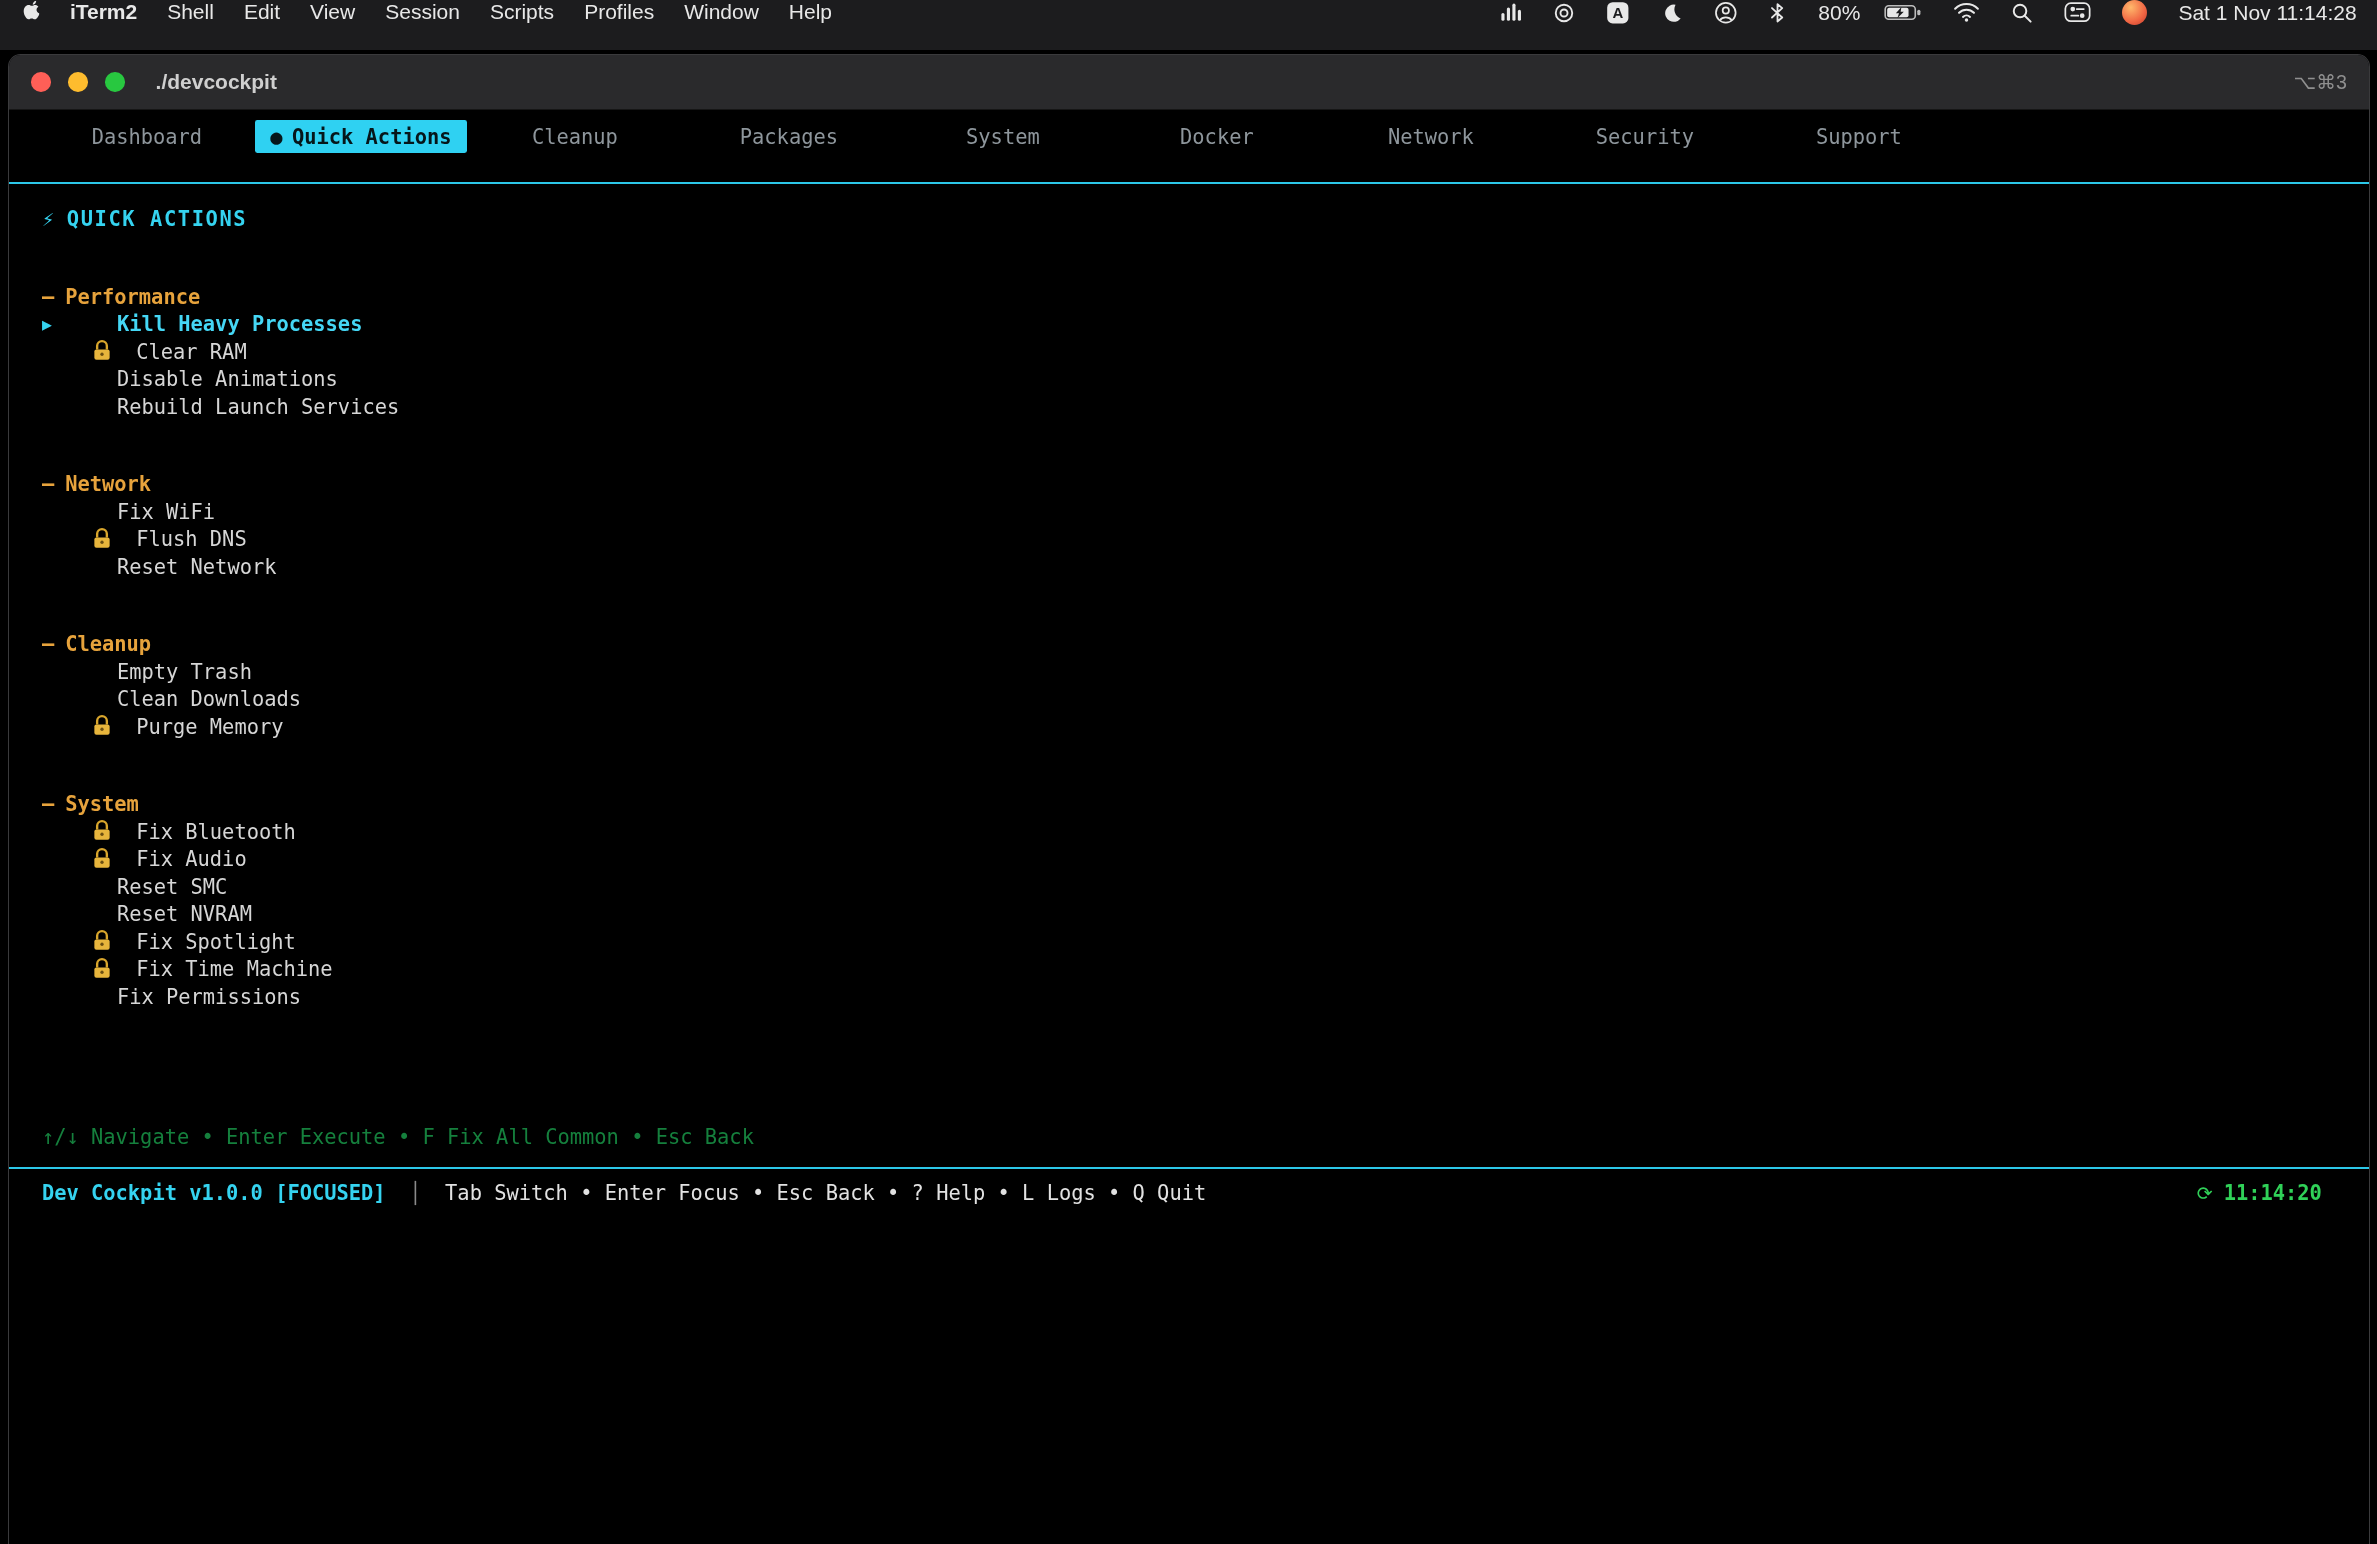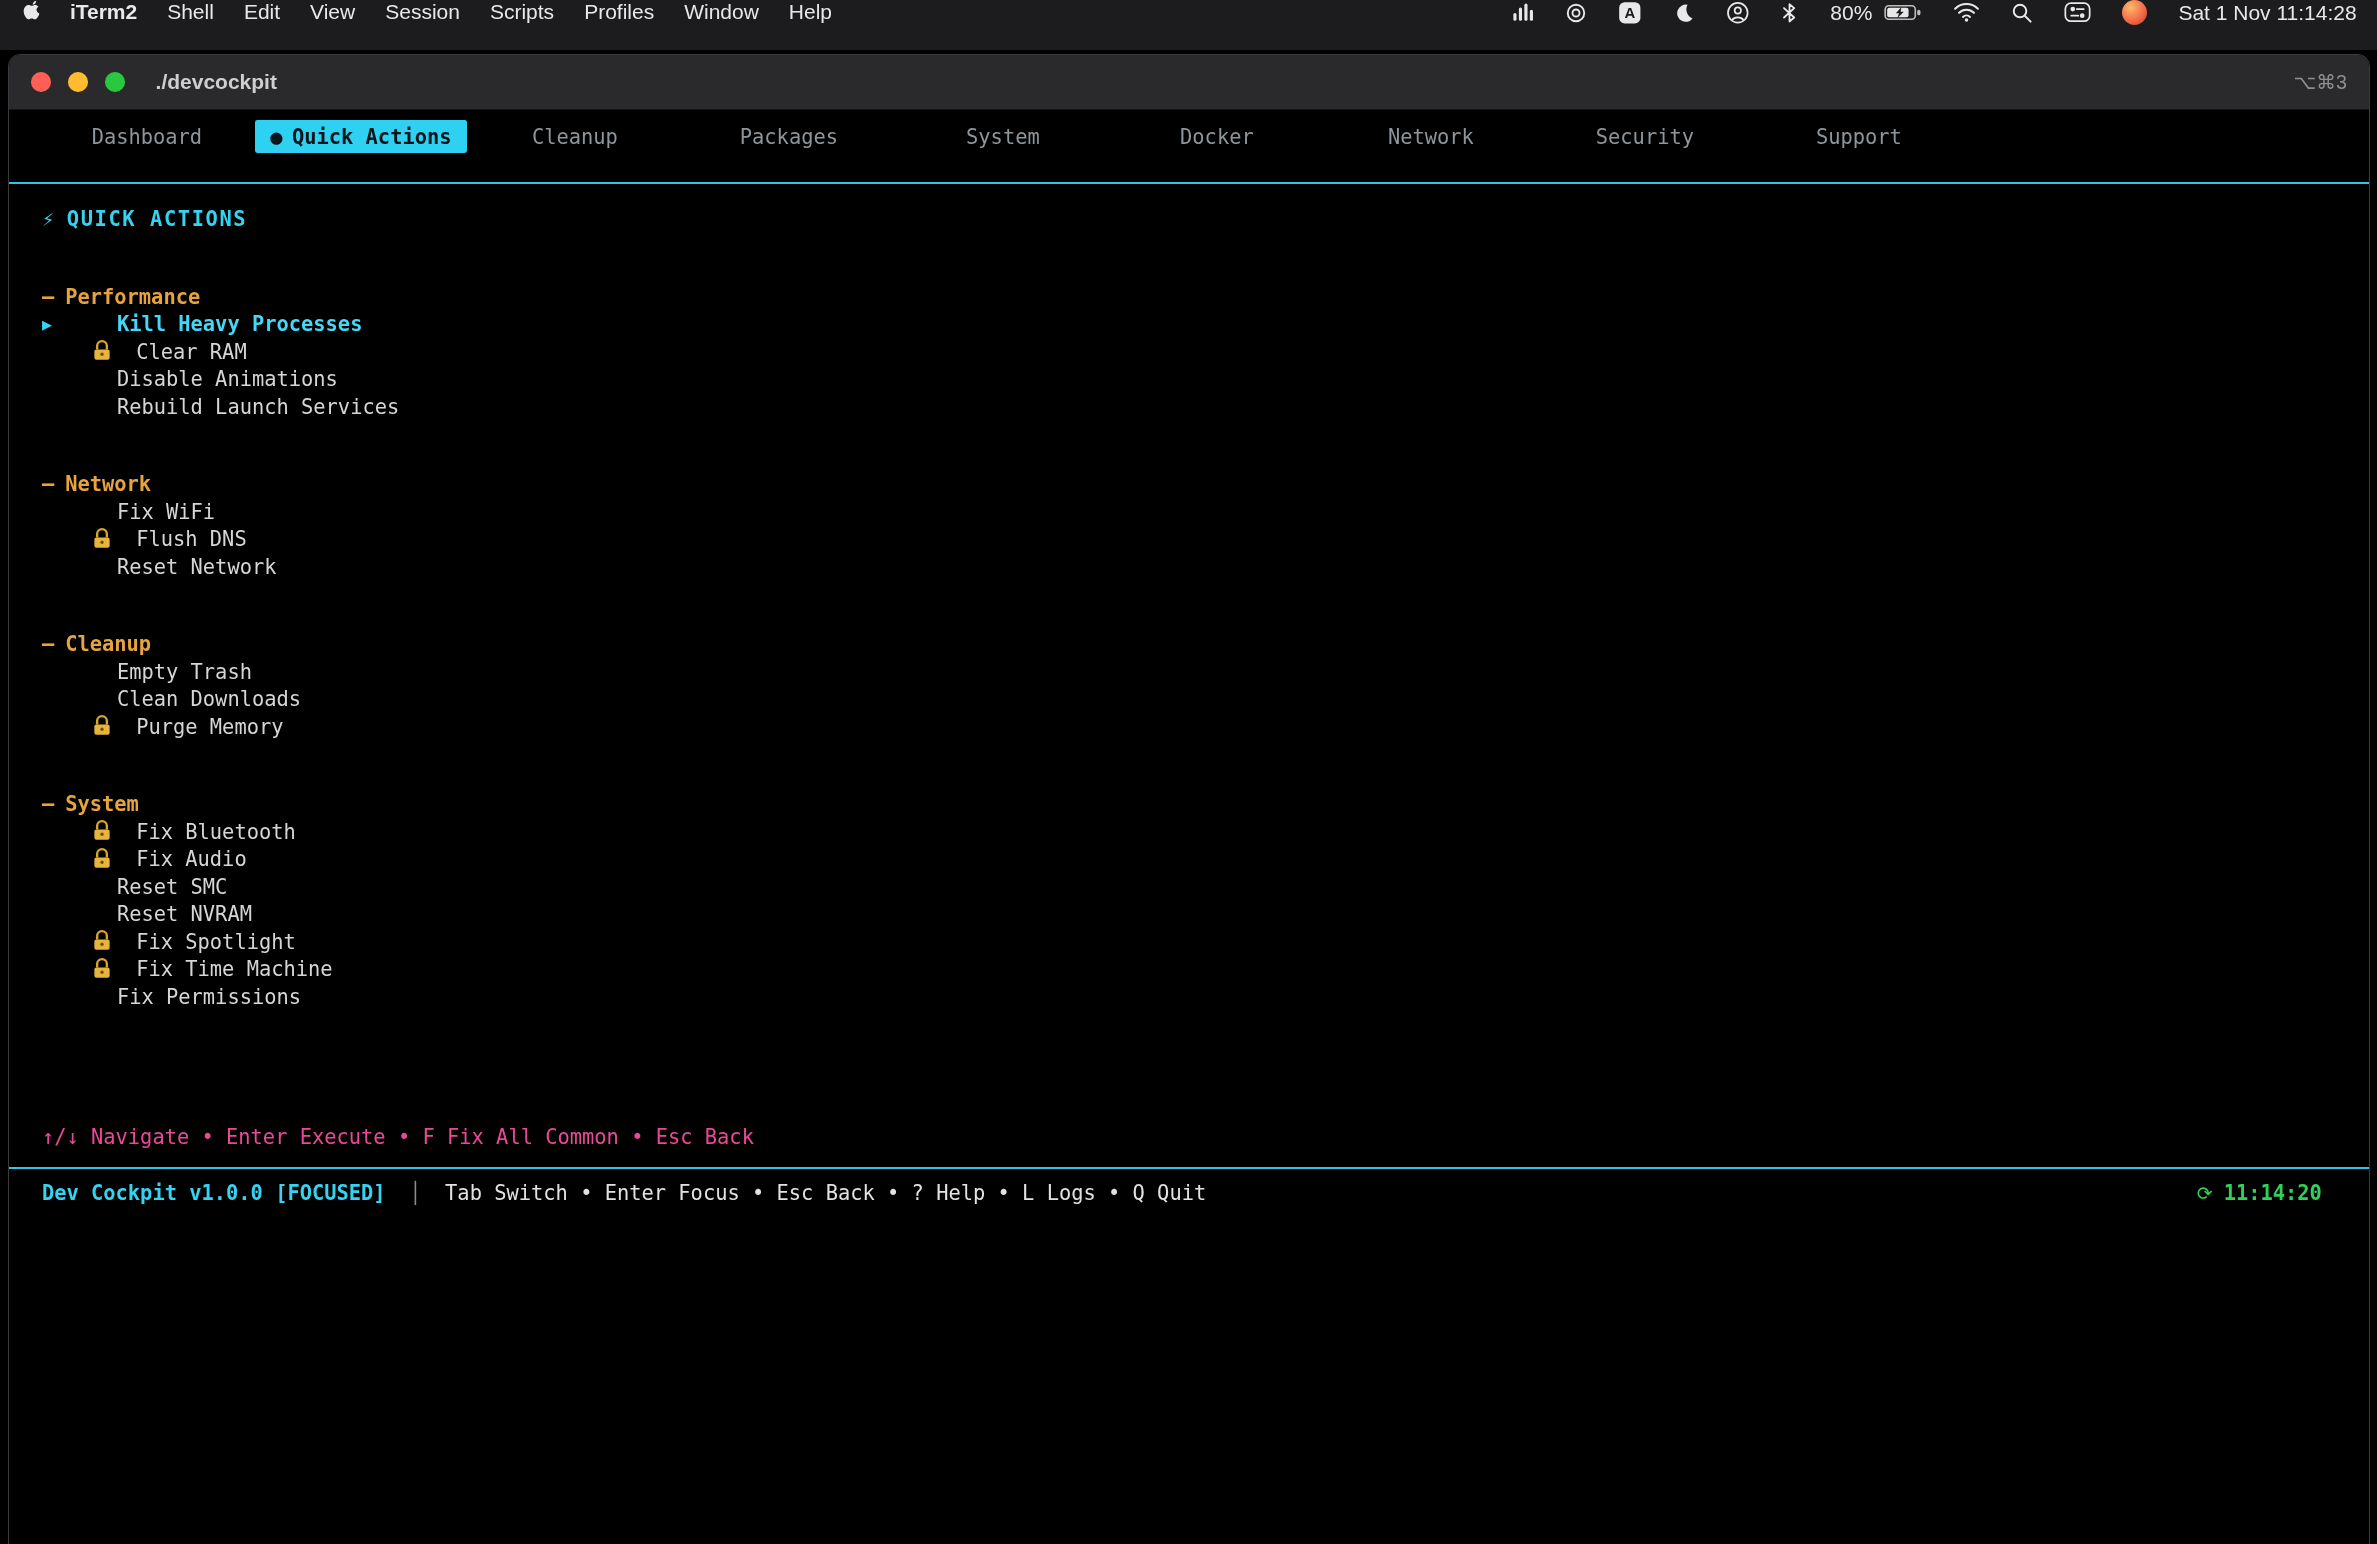--- a/index.html
+++ b/index.html
@@ -12,21 +12,21 @@
     display:flex; align-items:flex-start;
     font:500 21px "Liberation Sans", sans-serif;
     padding:0 20.4px;
   }
   .menu-left { display:flex; align-items:center; }
   .menu-item { padding:0 15px; white-space:nowrap; }
   .menu-item.app { font-weight:700; }
   .apple-wrap { display:flex; align-items:center; padding:0 11px 0 3.1px; }
   .menu-right { margin-left:auto; display:flex; align-items:center; gap:31px; }
   .mi { display:flex; align-items:center; }
-  .batt-group { display:flex; align-items:center; gap:12px; }
+  .batt-group { display:flex; align-items:center; gap:24px; }
   .clock { white-space:nowrap; font-weight:500; }
   .avatar-dot { width:25px; height:25px; border-radius:50%;
     background:radial-gradient(circle at 35% 30%, #ffb86b, #f06543 60%, #c03a2b); }
 
   
   .window {
     position:absolute; top:54px; left:7.9px; width:2362px; bottom:0;
     background:#000; border:0.8px solid #3a3a3c; border-bottom:none;
     border-radius:12.6px 12.6px 0 0; overflow:hidden;
   }
@@ -61,21 +61,21 @@
   .sec-header .dash { margin-right:11px; }
 
   .item { position:relative; padding-left:75px; }
   .item.locked { padding-left:49px; }
   .item .lock { display:inline-block; vertical-align:-3.9px; margin-right:11px; }
   .item.selected .label { color:#45d7f5; font-weight:700; }
   .item .cursor { position:absolute; left:0; top:0; color:#35d3f0; font-size:16.5px; }
 
   .helpline {
     position:absolute; left:33px; top:1014px; height:27.5px; line-height:27.5px;
-    color:#ec4899; font-size:20.4px; white-space:nowrap;
+    color:#15803d; font-size:20.4px; white-space:nowrap;
   }
   .statusbar {
     position:absolute; left:0; right:0; top:1057px; height:49px;
     border-top:2.4px solid #2cc7e8;
     display:flex; align-items:center;
     font-size:20.4px; color:#e2e2e2;
     padding:0 47px 0 33px; white-space:nowrap;
   }
   .sb-app { color:#35d3f0; font-weight:700; margin-right:23.6px; }
   .sb-sep { color:#8a8a8a; margin-right:23.6px; }

